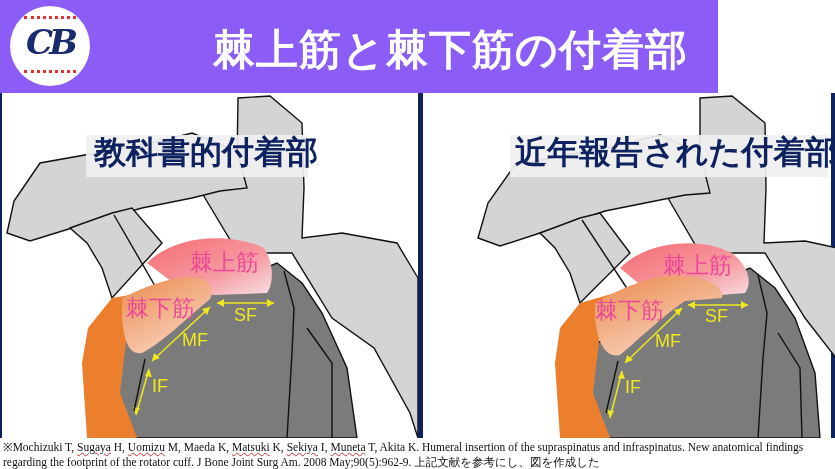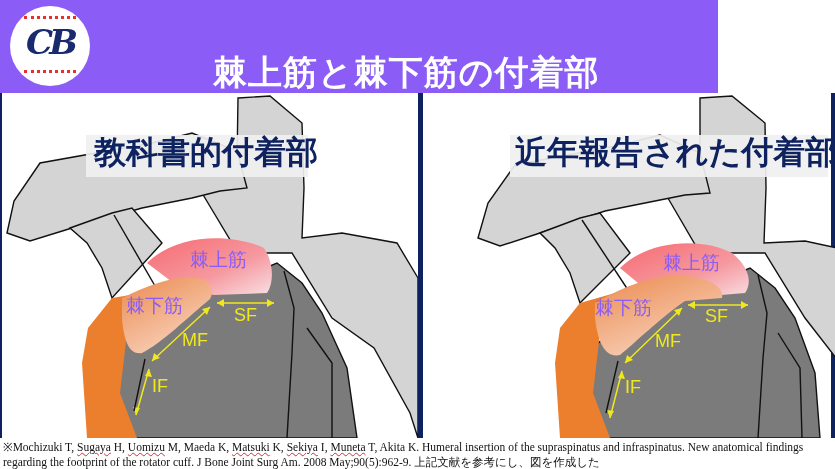--- a/index.html
+++ b/index.html
@@ -1,31 +1,31 @@
 <!DOCTYPE html>
 <html><head>
 <meta charset="utf-8">
 <style>
   html, body { margin:0; padding:0; }
   body { width:835px; height:469px; position:relative; overflow:hidden; background:#ffffff; font-family:"DejaVu Sans", sans-serif; }
   .header { position:absolute; left:0; top:0; width:718px; height:93px; background:#8b5cf6; }
   .logo { position:absolute; left:10px; top:6px; width:80px; height:80px; border-radius:50%; background:#fff; }
   .logo-text { position:absolute; left:0; top:16px; width:80px; text-align:center; font-family:"DejaVu Serif", serif; font-style:italic; font-weight:bold; font-size:34px; color:#1a2a6e; letter-spacing:-4px; }
   .logo-stitch { position:absolute; left:14px; width:52px; height:6px; border-top:3px dotted #e53030; }
-  .title { position:absolute; left:213px; top:22px; color:#fff; font-weight:bold; font-size:34px; letter-spacing:1px;margin-top:28px; }
+  .title { position:absolute; left:213px; top:22px; color:#fff; font-weight:bold; font-size:42px; letter-spacing:1px; }
   .vline { position:absolute; left:418px; top:93px; width:5px; height:345px; background:#0e2260; }
   .leftbar { position:absolute; left:0; top:93px; width:2px; height:345px; background:#0e2260; }
   .rightbar { position:absolute; left:831px; top:93px; width:4px; height:345px; background:#0e2260; }
   .panel { position:absolute; top:93px; width:416px; height:345px; overflow:hidden; }
   .panel-left { left:2px; }
   .panel-right { left:423px; width:480px;margin-left:37px; }
   .panel svg { position:absolute; left:0; top:0; }
   .subtitle-bg { position:absolute; background:rgba(240,240,240,0.92); }
   .subtitle { position:absolute; color:#0e2260; font-weight:bold; font-size:32px; white-space:nowrap; }
-  .muscle-label { position:absolute; color:#8b5cf6; font-size:19px; }
+  .muscle-label { position:absolute; color:#ec4899; font-size:23px; }
   .fp-label { position:absolute; color:#f0e81e; font-size:18px; font-family:Liberation Sans, sans-serif; }
   .citation { position:absolute; left:3px; top:440px; width:830px; font-family:Liberation Serif, serif; font-size:11.5px; line-height:15px; color:#111; background:rgba(255,255,255,0.75); }
   .squig { text-decoration:underline wavy #d03030; text-decoration-thickness:1px; }
 </style>
 </head>
 <body>
 
 <div class="header">
   <div class="logo">
     <div class="logo-stitch" style="top:10px;"></div>

